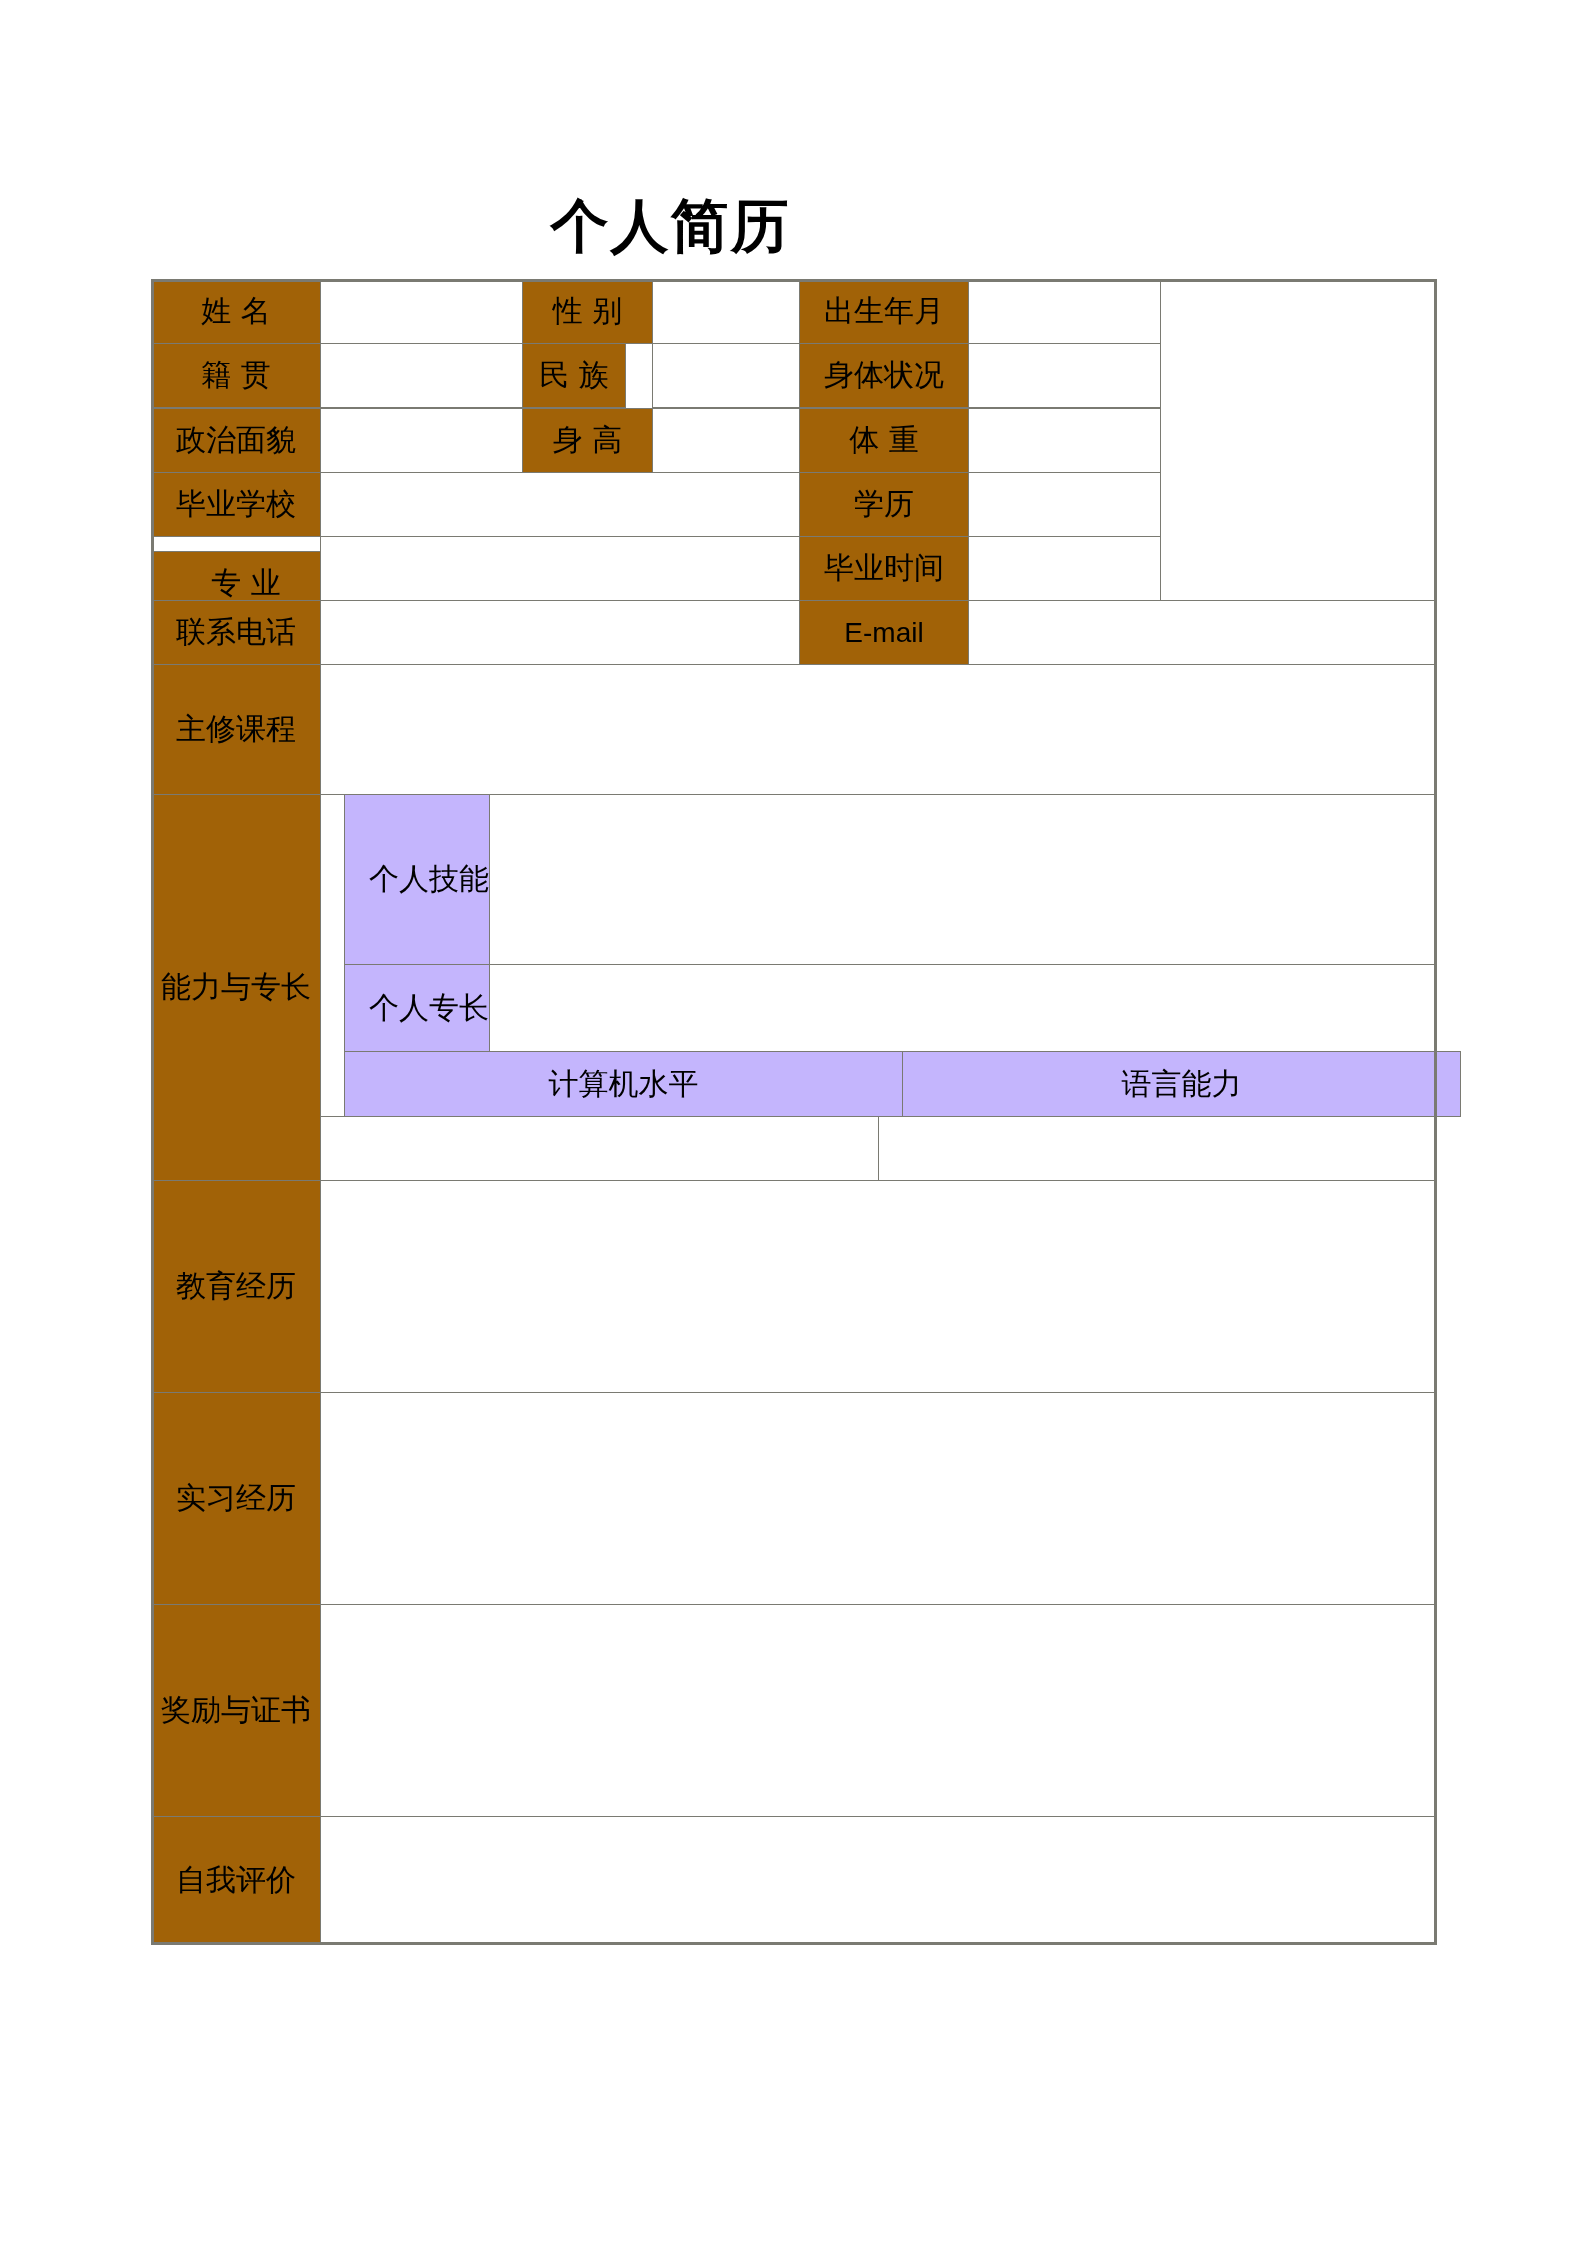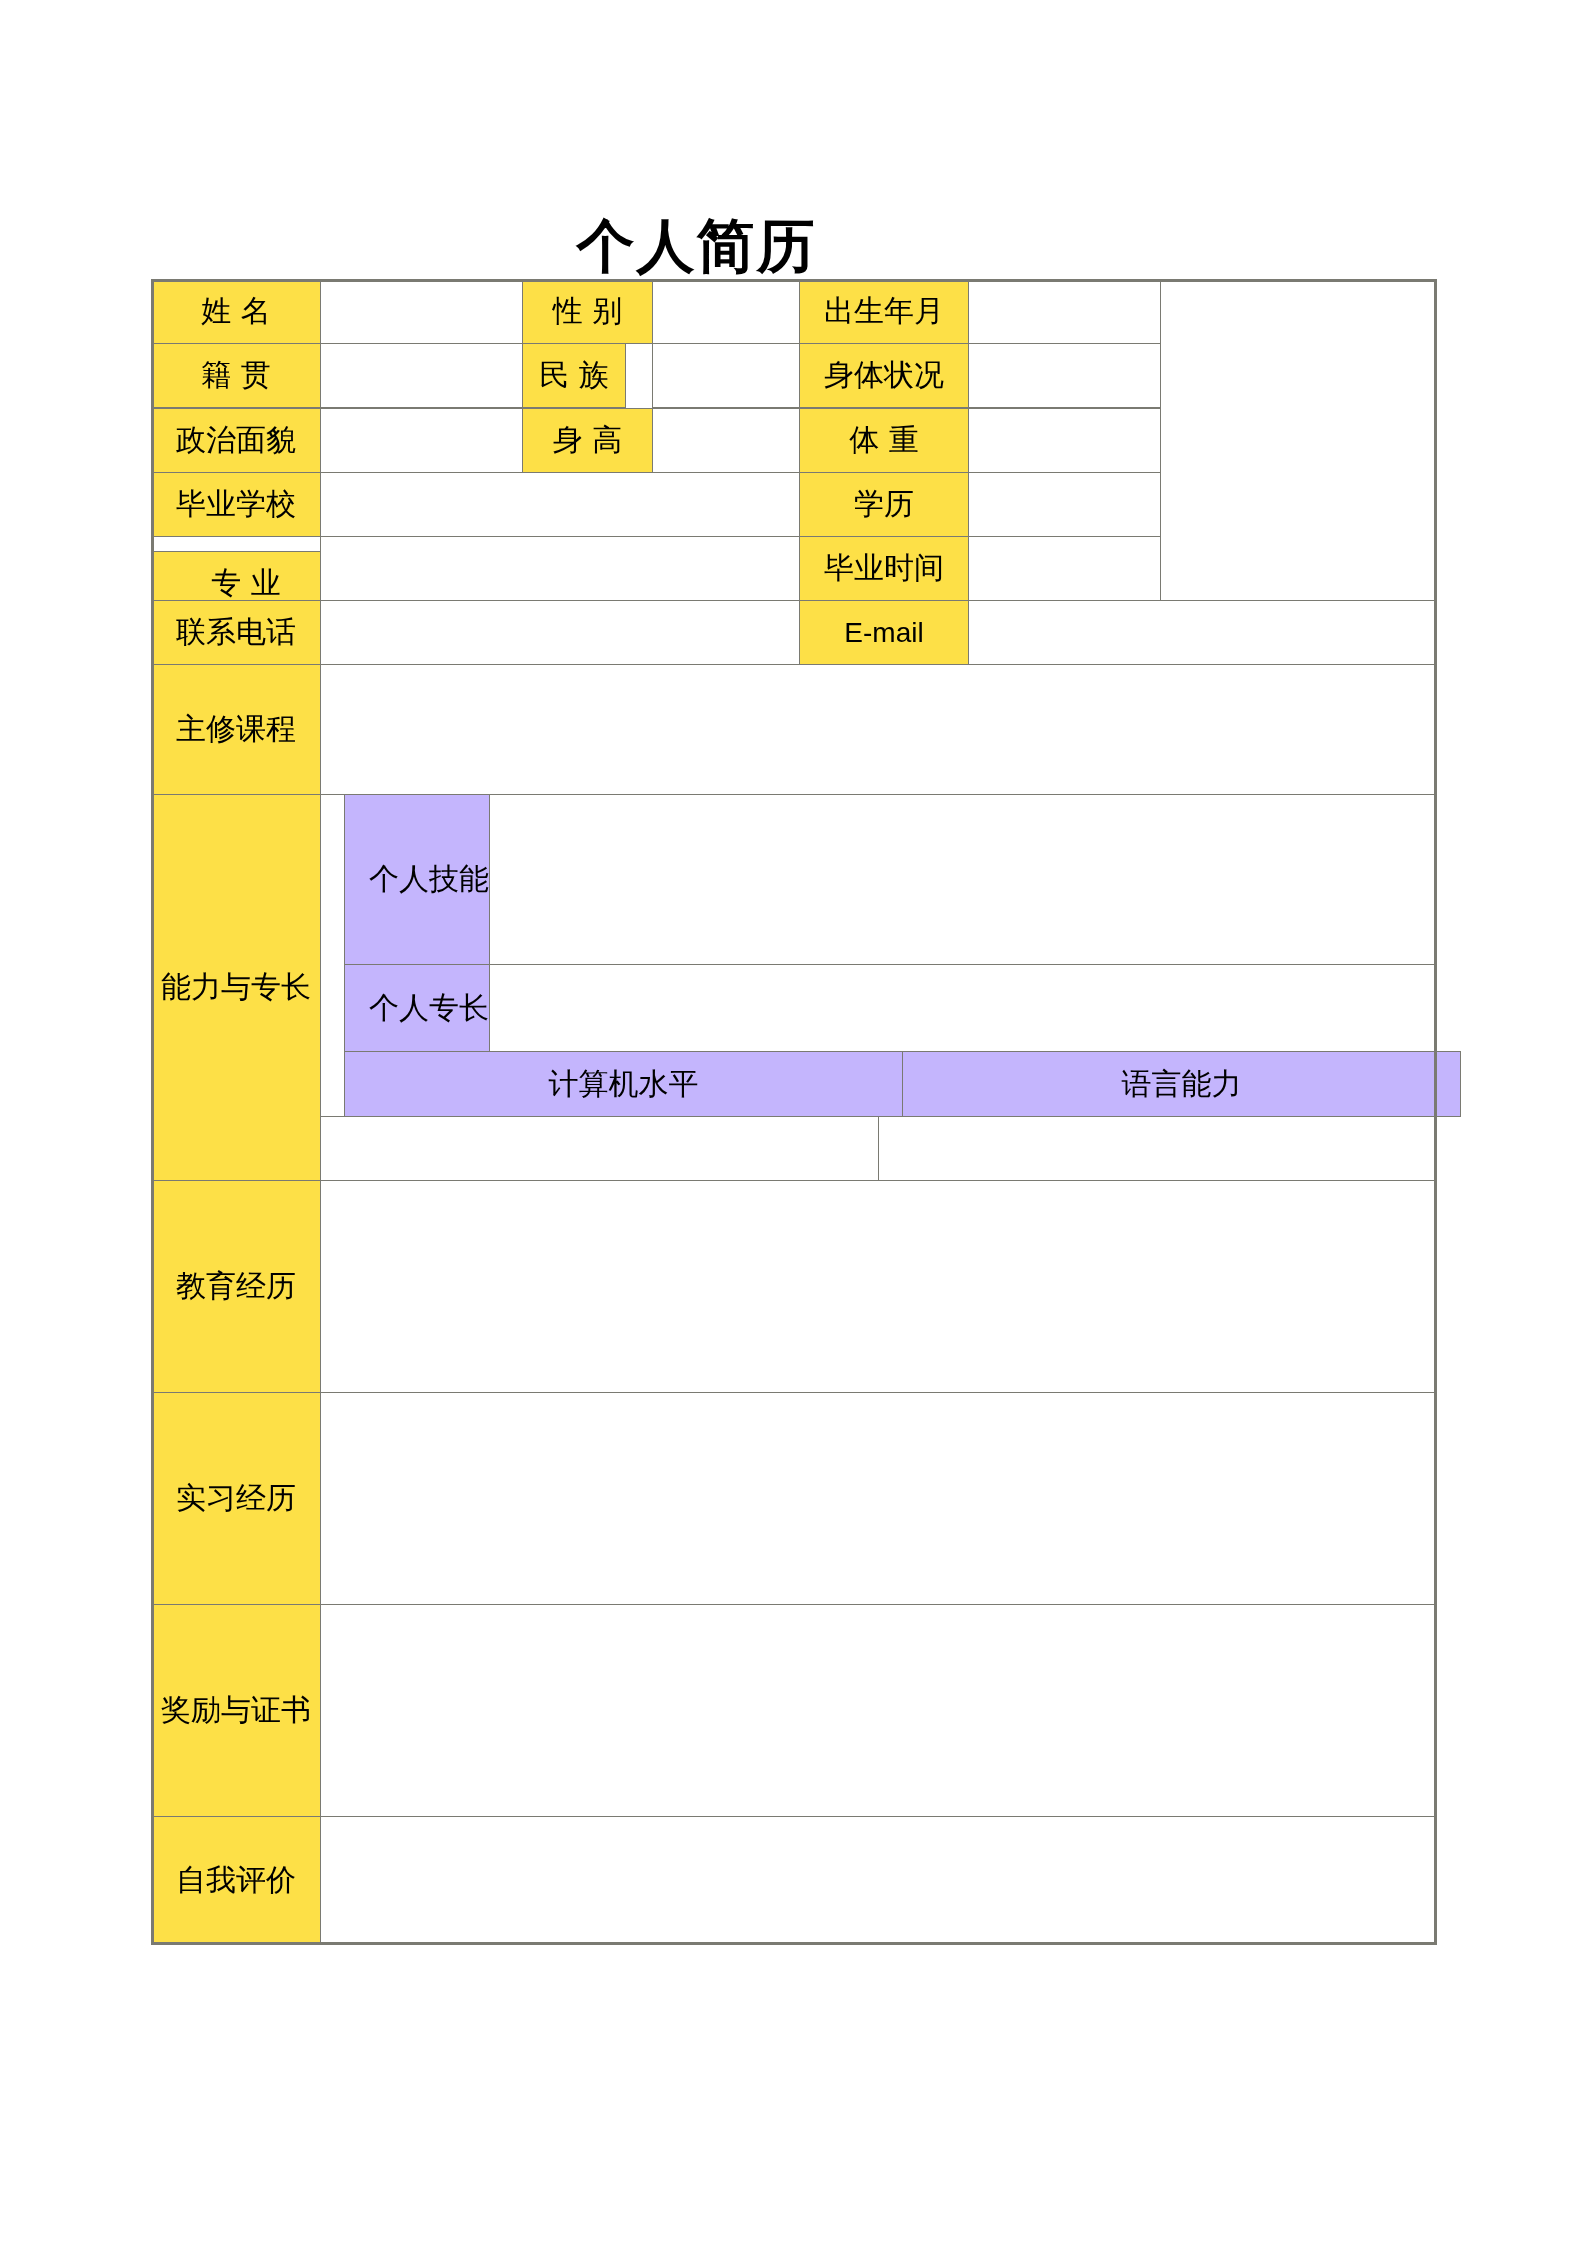--- a/index.html
+++ b/index.html
@@ -1,20 +1,20 @@
 <!DOCTYPE html>
 <html><head>
 <meta charset="utf-8">
 <style>
   html, body { margin: 0; padding: 0; background: #ffffff; }
   body { width: 1587px; height: 2245px; position: relative; font-family: "DejaVu Serif", "Liberation Serif", serif; color: #000; }
-  .title { position: absolute; left: 0; width: 1341px; top: 208px; text-align: center; font-size: 58px; font-weight: bold; letter-spacing: 2px; font-family: "DejaVu Serif", serif; padding-left: 26px; }
+  .title { position: absolute; left: 0; width: 1341px; top: 188px; text-align: center; font-size: 58px; font-weight: bold; letter-spacing: 2px; font-family: "DejaVu Serif", serif; }
   .grid { position: absolute; left: 151px; top: 279px; width: 1286px; height: 1666px; }
   .cell { position: absolute; box-sizing: border-box; border: 1.5px solid #7a7a72; display: flex; align-items: center; justify-content: center; font-size: 30px; background: #ffffff; }
-  .lbl { background: #fde047; text-align: right; }
+  .lbl { background: #a16207; text-align: right; }
   .lbl2 { background: #c4b5fd; margin-left: 24px; }
   .val { background: #ffffff; }
   .outer { position: absolute; left: 151px; top: 279px; width: 1286px; height: 1666px; box-sizing: border-box; border: 3px solid #7a7a72; pointer-events: none; }
   .mono { font-family: Liberation Sans, sans-serif; font-size: 28px; }
 </style>
 </head>
 <body>
 
 <div class="title">个人简历</div>
 

